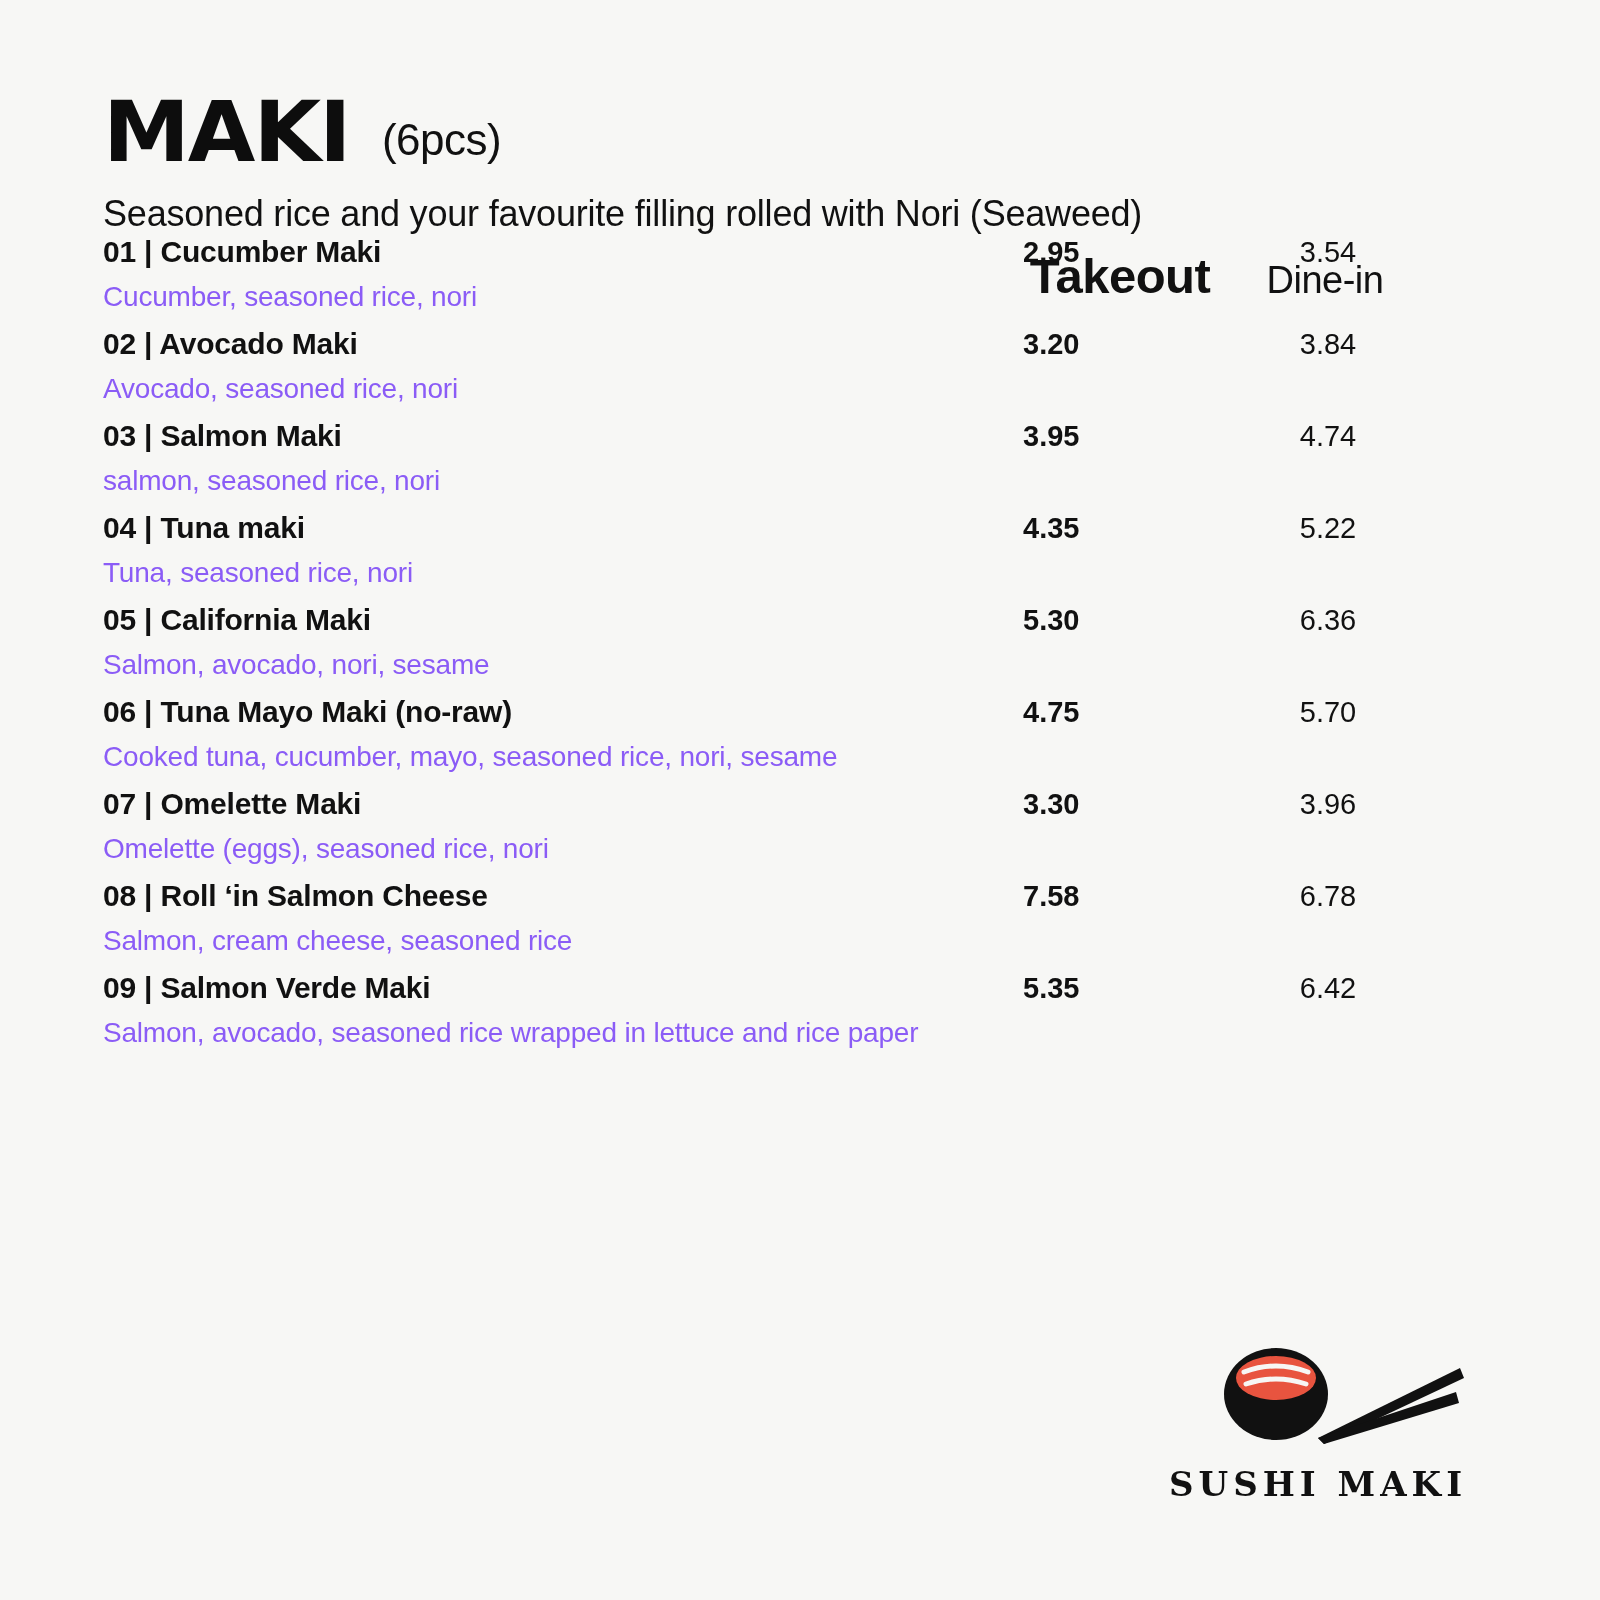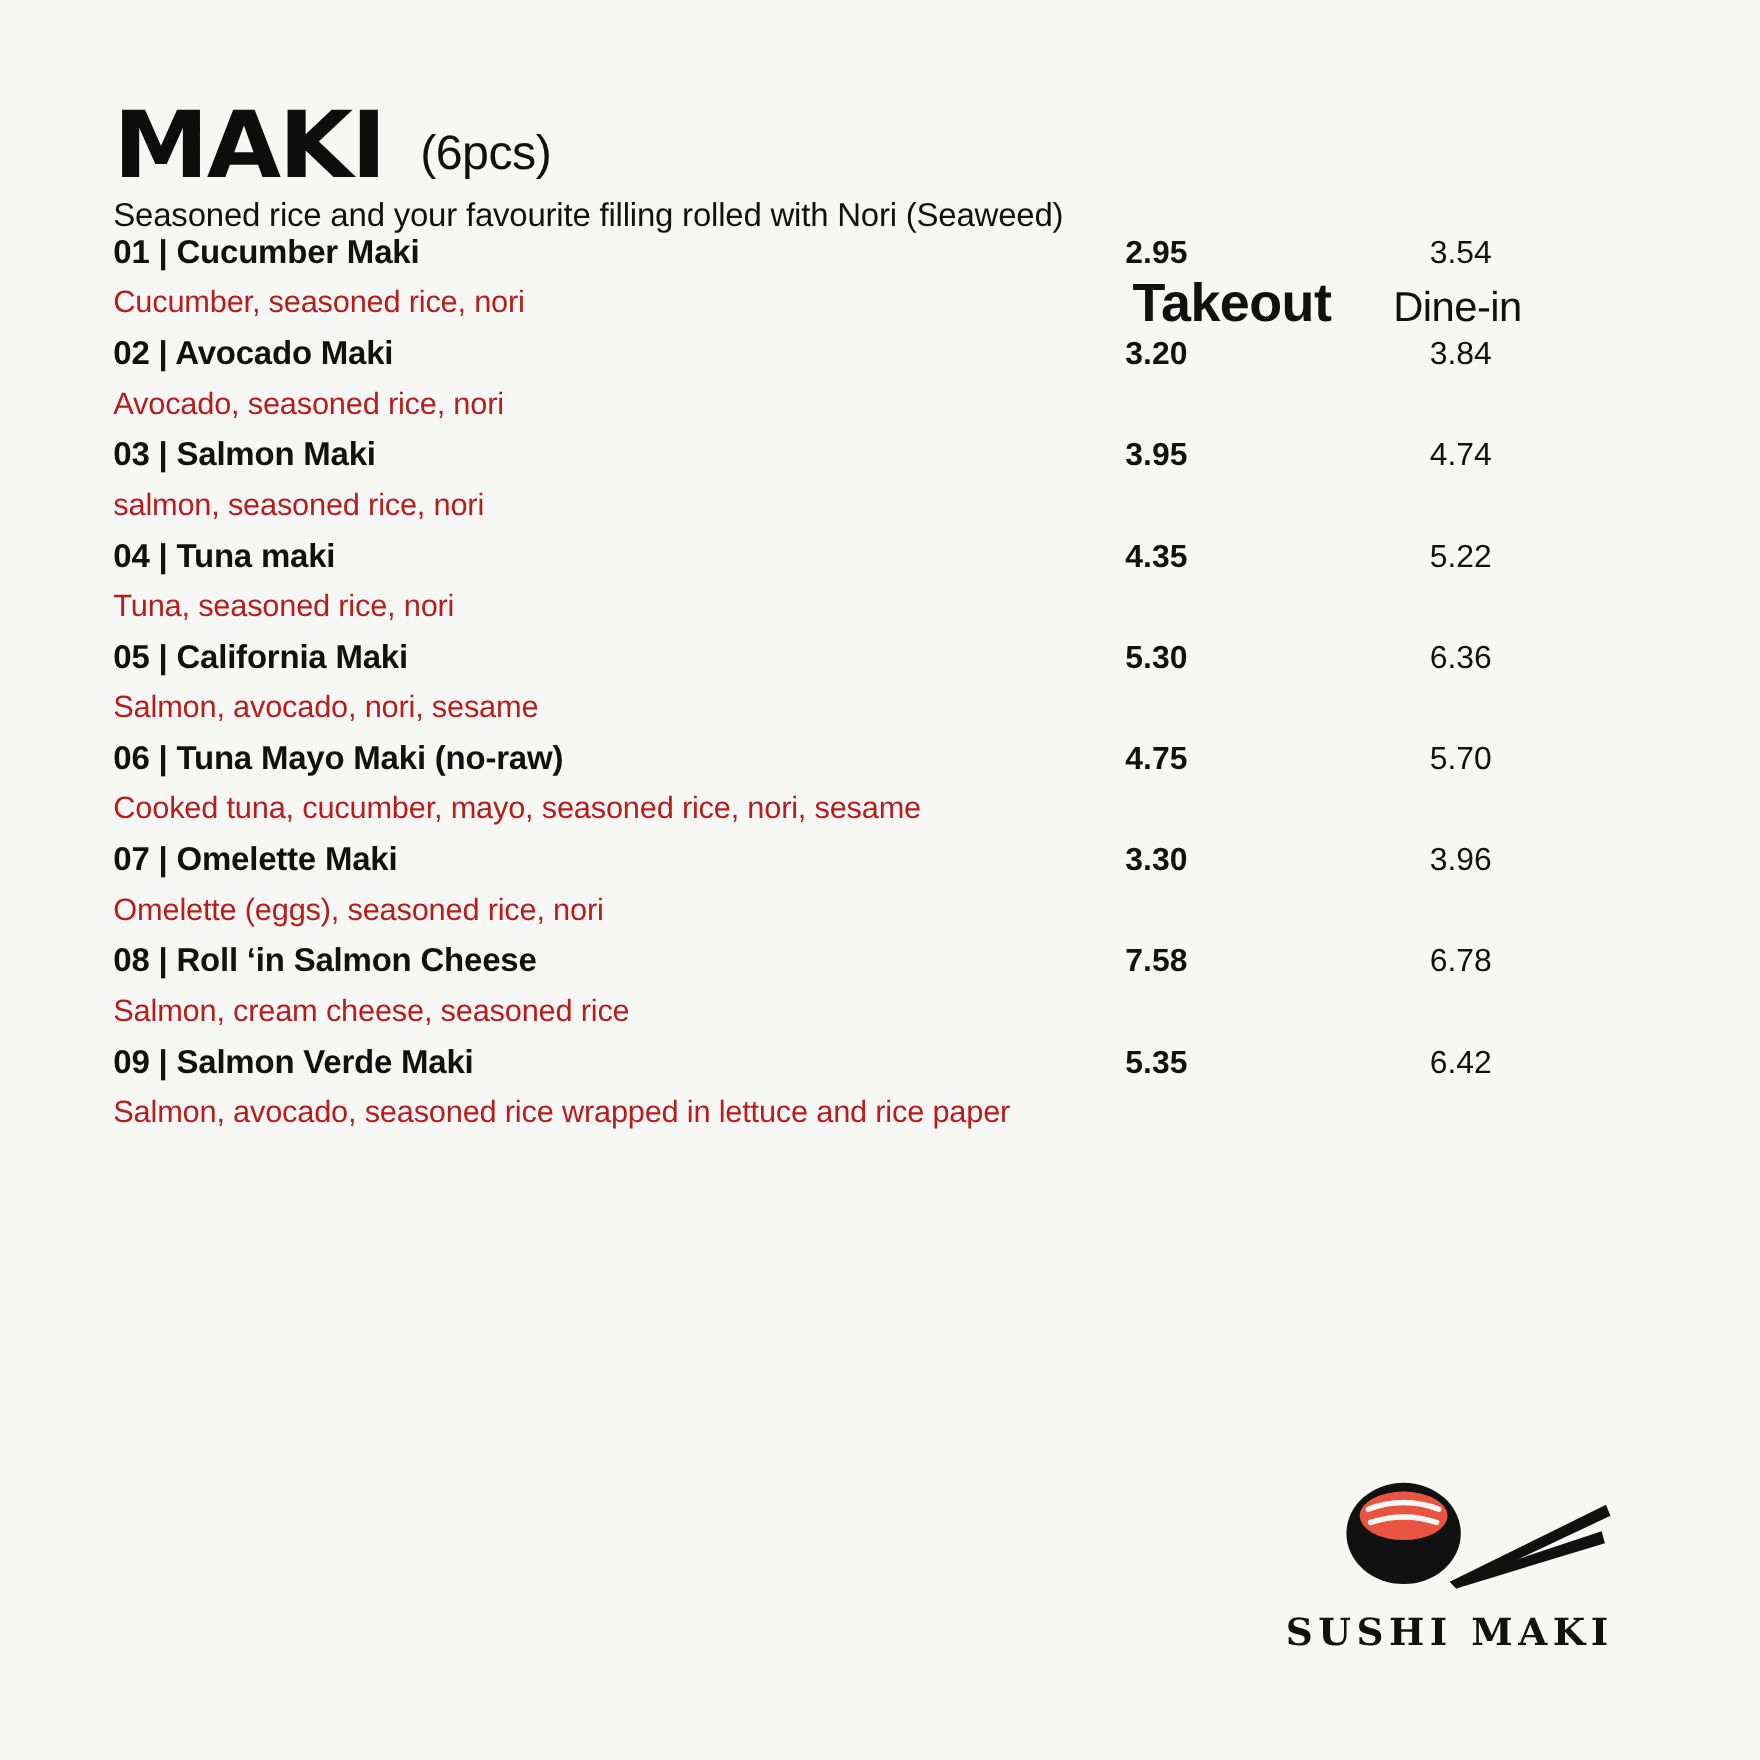--- a/index.html
+++ b/index.html
@@ -38,22 +38,22 @@
     transform: scaleX(1.04);
     transform-origin: left bottom;
   }
   .pcs {
     font-size: 44px;
     color: #111;
     padding-bottom: 6px;
     letter-spacing: -0.5px;
   }
   .subtitle {
-    margin-top: 8px;
-    font-size: 30px;
+    margin-top: 22px;
+    font-size: 36px;
     color: #111;
     letter-spacing: -0.2px;
   }
 
   
   .col-heads {
     position: absolute;
     top: 248px;
     left: 1020px;
     width: 420px;
@@ -103,21 +103,21 @@
     width: 210px;
     text-align: center;
     font-size: 29px;
     font-weight: 400;
   }
   .item-desc {
     margin-top: 12px;
     font-size: 28px;
     font-weight: 400;
     letter-spacing: -0.2px;
-    color: #b91c1c;
+    color: #8b5cf6;
   }
 
   
   .logo {
     position: absolute;
     right: 132px;
     bottom: 96px;
     width: 300px;
     text-align: center;
   }

